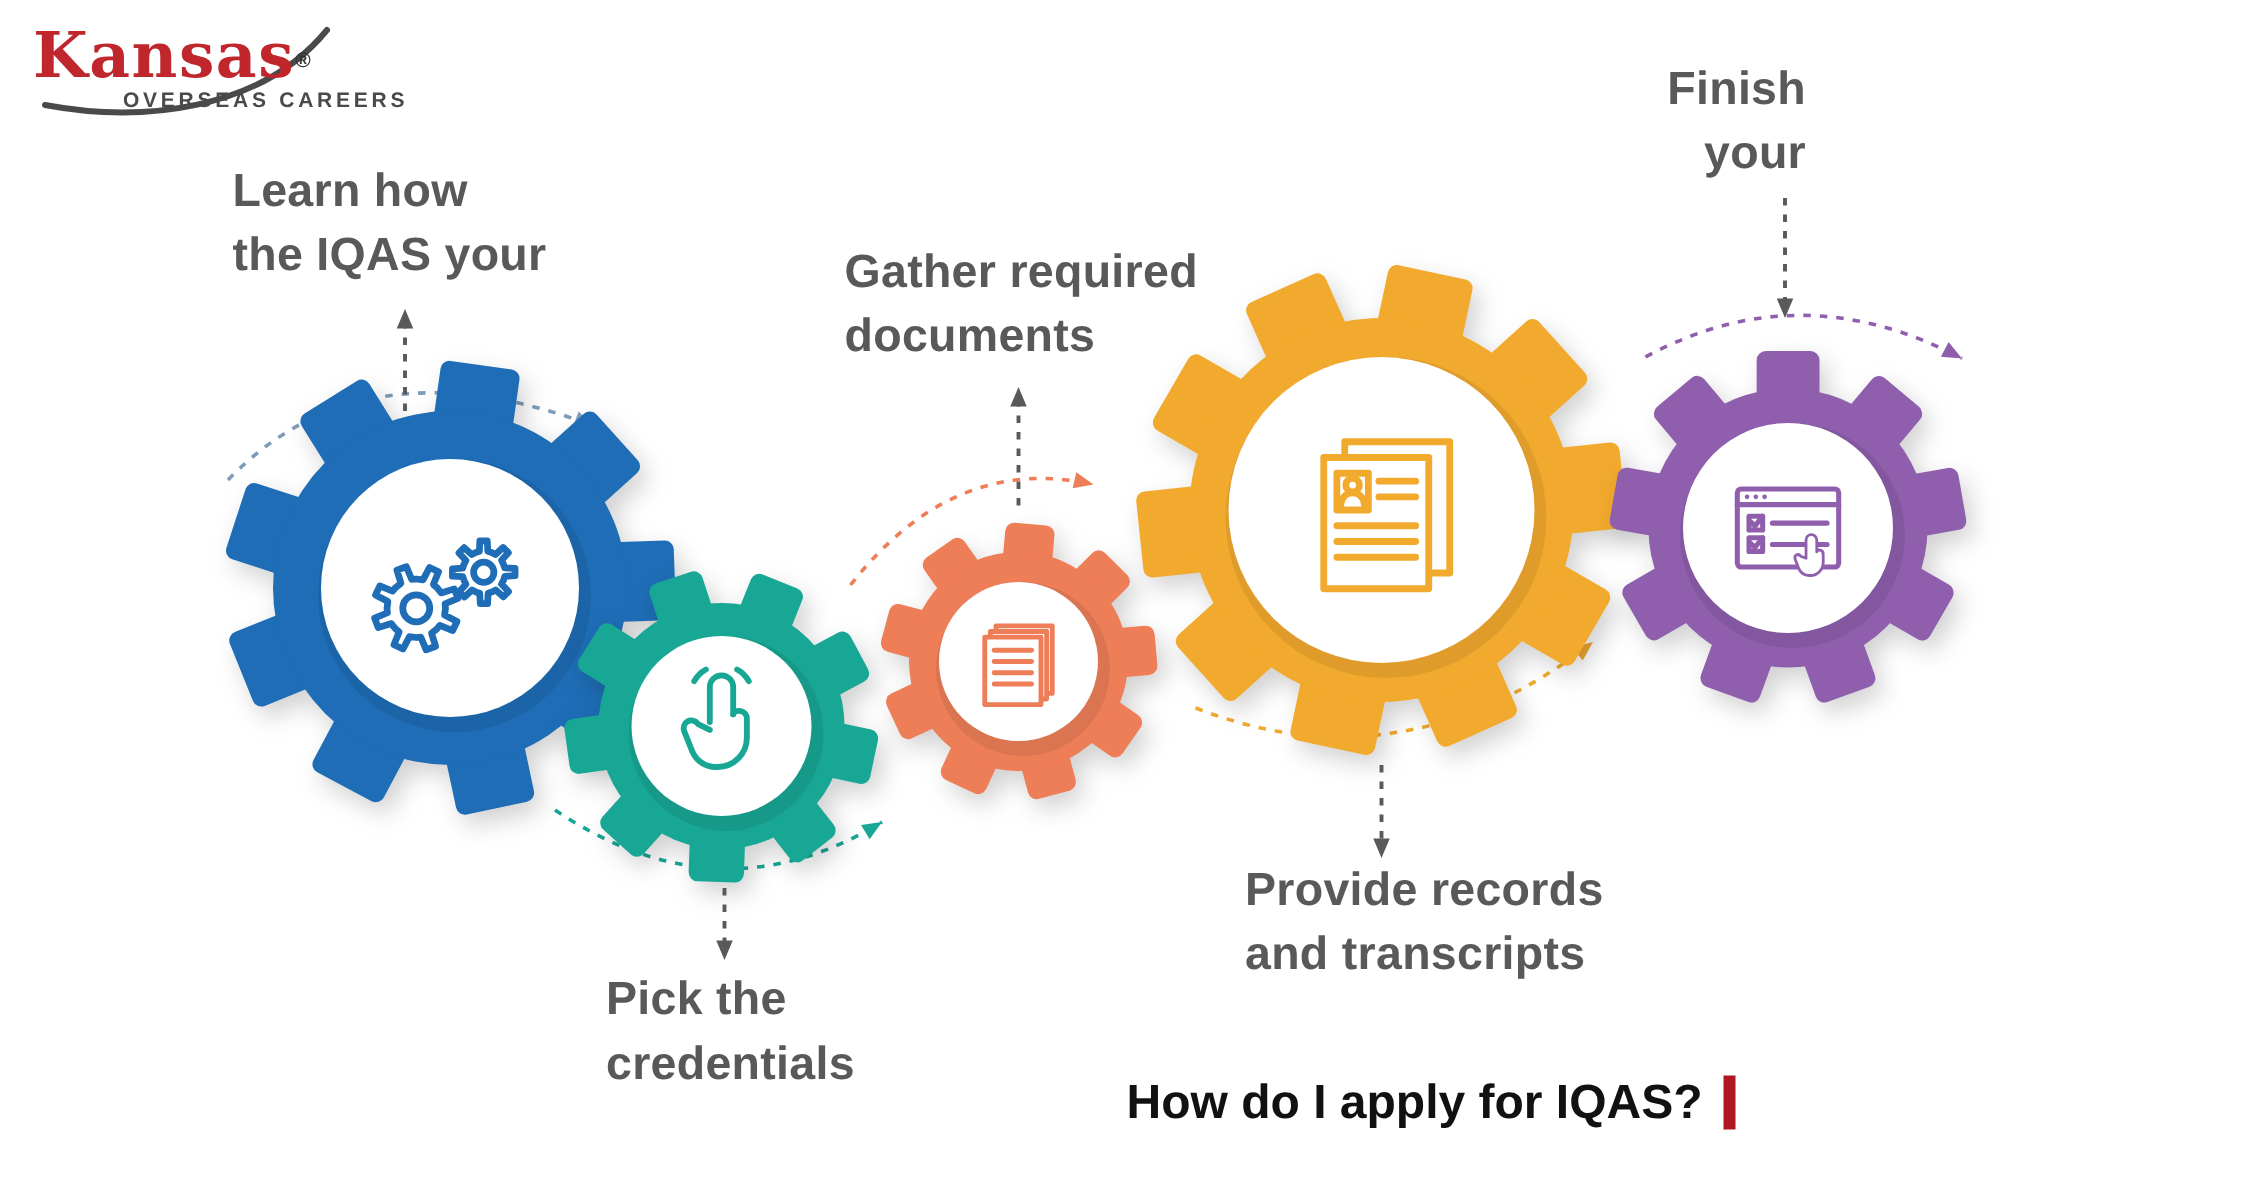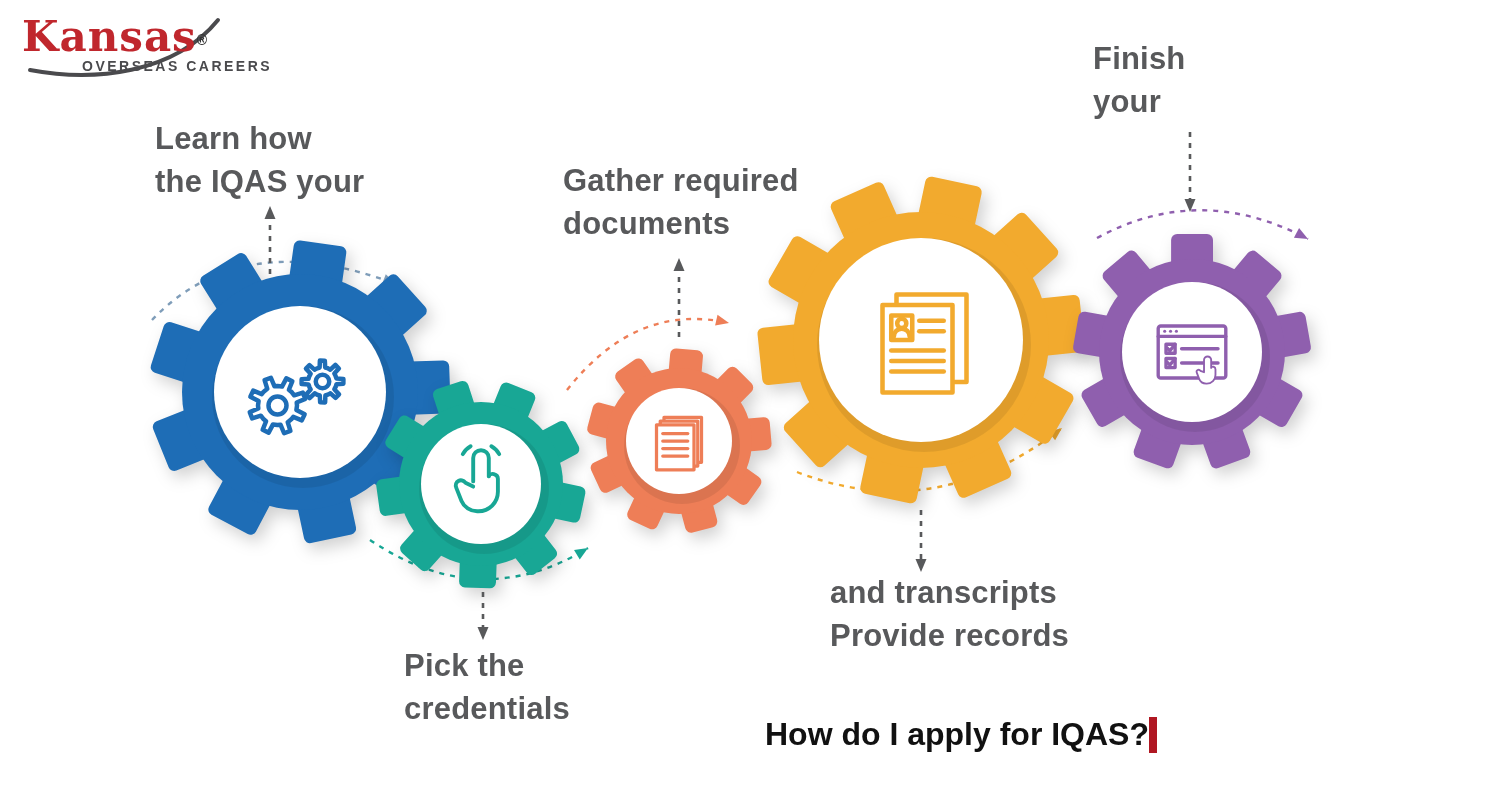--- a/index.html
+++ b/index.html
@@ -19,21 +19,21 @@
 
   .logo { position:absolute; left:22px; top:12px; width:260px; height:90px; }
   .swoosh { position:absolute; left:0; top:0; }
   .brand-row { position:relative; font-family:"DejaVu Serif", serif; font-weight:bold; }
   .brand { font-size:42px; letter-spacing:1px; color:#c0272d; }
   .reg { font-size:14px; vertical-align:super; color:#333;
          font-family:"Liberation Sans", sans-serif; font-weight:bold; }
   .logo-sub { margin-left:60px; margin-top:-3px; font-size:14px; font-weight:bold;
               letter-spacing:2.5px; color:#4a4a4d; }
 
-  .title { position:absolute; top:716px; right:47px; display:flex; align-items:center; }
+  .title { position:absolute; top:716px; right:47px; display:flex; align-items:center; gap:14px; }
   .title-text { font-size:32px; font-weight:bold; color:#111; }
   .title-bar { width:8px; height:36px; display:inline-block; background:#b01722; }
 </style>
 </head>
 <body>
 
 <div class="canvas">
 
   <svg id="scene" width="1500" height="800" viewBox="0 0 1500 800">
       <g>
@@ -211,37 +211,37 @@
   <div class="logo">
     <svg class="swoosh" width="250" height="80" viewBox="0 0 250 80">
       <path d="M 8 58 C 72 70 152 62 196 8" fill="none" stroke="#4a4a4d" stroke-width="4" stroke-linecap="round"></path>
     </svg>
     <div class="brand-row">
       <span class="brand" style="color: rgb(192, 39, 45);">Kansas</span><span class="reg">®</span>
     </div>
     <div class="logo-sub" style="color: rgb(74, 74, 77);">OVERSEAS CAREERS</div>
   </div>
 
-  <div class="step-label lbl-0" style="color: rgb(88, 89, 91); margin-top: 12px;">
+  <div class="step-label lbl-0" style="color: rgb(88, 89, 91);">
     <span>Learn how</span>
     <span>the IQAS your</span>
   </div>
   <div class="step-label lbl-1" style="color: rgb(88, 89, 91);">
     <span>Pick the</span>
     <span>credentials</span>
   </div>
   <div class="step-label lbl-2" style="color: rgb(88, 89, 91);">
     <span>Gather required</span>
     <span>documents</span>
   </div>
   <div class="step-label lbl-3" style="color: rgb(88, 89, 91);">
+    <span>Provide records</span>
     <span>and transcripts</span>
-    <span>Provide records</span>
-  </div>
-  <div class="step-label lbl-4" style="color: rgb(88, 89, 91);">
+  </div>
+  <div class="step-label lbl-4" style="color: rgb(88, 89, 91); text-align: right;">
     <span>Finish your</span>
   </div>
 
   <div class="title">
     <span class="title-text" style="color: rgb(17, 17, 17);">How do I apply for IQAS?</span>
     <span class="title-bar" style="background: rgb(176, 23, 34);"></span>
   </div>
 
 </div>
 

